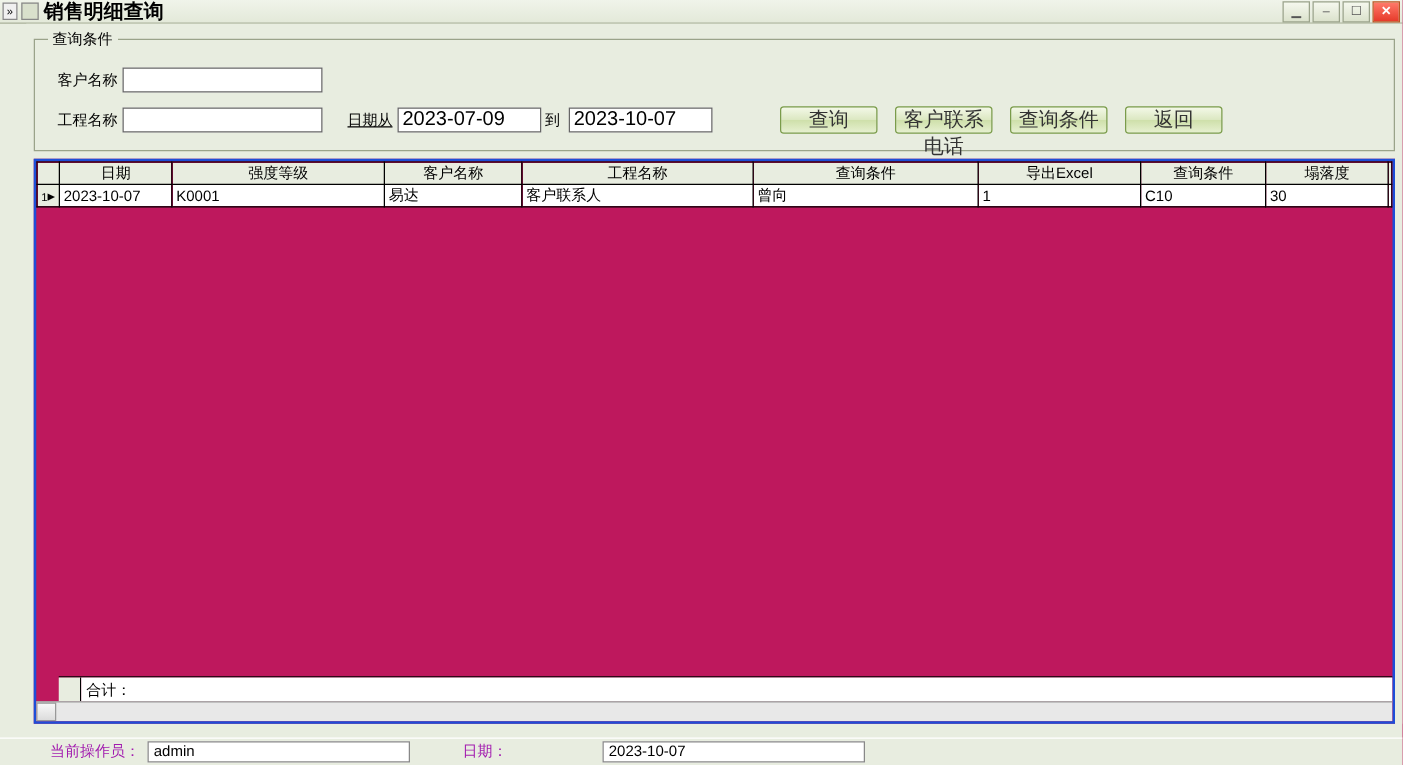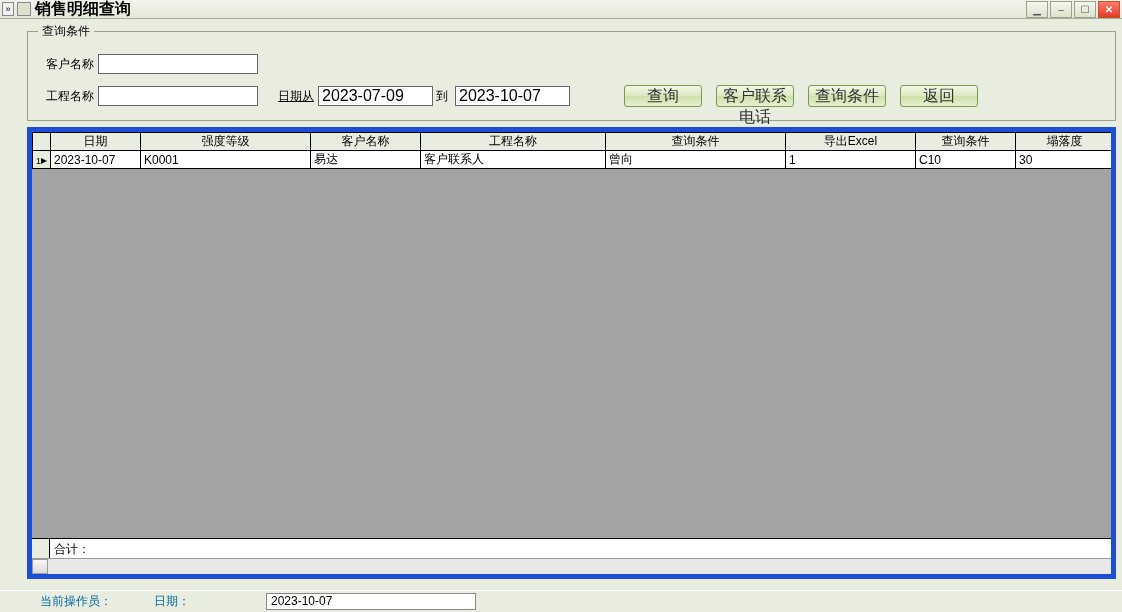--- a/index.html
+++ b/index.html
@@ -112,22 +112,22 @@
       background: linear-gradient(to bottom,#f3f8e7 0%,#dce8c2 48%,#cfe0ab 52%,#e6f0d0 100%);
       color: #333;
       font-size: 16px;
       font-family: inherit;
       cursor: pointer;
       margin-left: 14px;
     }
 
     .grid-wrap {
       margin-top: 6px;
-      border: 5px solid #1d4ed8;
-      background: #a3a3a3;
+      border: 2px solid #1d4ed8;
+      background: #be185d;
       height: 452px;
       position: relative;
       overflow: hidden;
     }
     table.grid {
       border-collapse: collapse;
       width: 100%;
       table-layout: fixed;
     }
     table.grid th, table.grid td {
@@ -149,21 +149,21 @@
       background: #e8ede0;
       text-align: center;
       width: 18px;
     }
     .row-indicator {
       font-size: 9px;
       color: #000;
     }
     .grid-footer {
       position: absolute;
-      left: 0; right: 0; bottom: 16px;
+      left: 18px; right: 0; bottom: 16px;
       height: 20px;
       border-top: 1px solid #000;
       display: flex;
     }
     .grid-footer .rowhdr {
       width: 18px;
       border-right: 1px solid #000;
       background: #e8ede0;
     }
     .grid-footer .sumcell {
@@ -190,21 +190,21 @@
       position: absolute;
       left: 0; right: 0; bottom: 0;
       height: 22px;
       background: #e8ede0;
       border-top: 1px solid #fff;
       display: flex;
       align-items: center;
       padding-left: 40px;
       gap: 6px;
     }
-    .status-lbl { color: #0369a1; }
+    .status-lbl { color: #a21caf; }
     .status-field {
       background: #fff;
       border: 1px solid #888;
       height: 17px;
       padding: 0 4px;
       line-height: 15px;
       display: inline-block;
     }
     .sf-user { width: 210px; }
     .sf-date { width: 210px; margin-left: 4px; }
@@ -310,17 +310,18 @@
     </div>
     <div class="grid-scrollbar">
       <div class="sq"></div>
       <div style="flex:1"></div>
     </div>
   </div>
 </div>
 
 <div class="statusbar">
   <span class="status-lbl">当前操作员：</span>
+  <span class="status-field sf-user">admin</span>
   <div class="status-gap"></div>
   <span class="status-lbl">日期：</span>
   <div style="width:60px"></div>
   <span class="status-field sf-date">2023-10-07</span>
 </div>
 
 </body></html>

